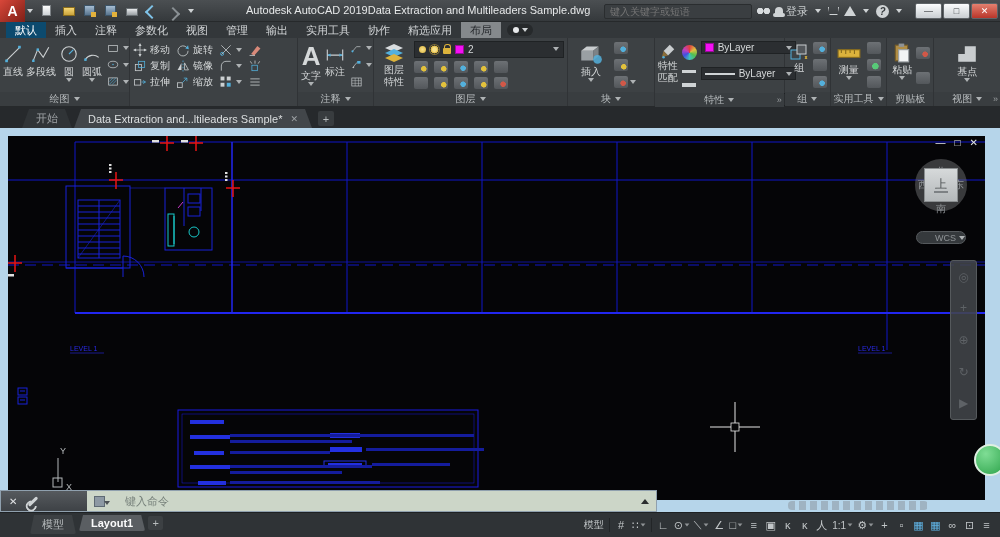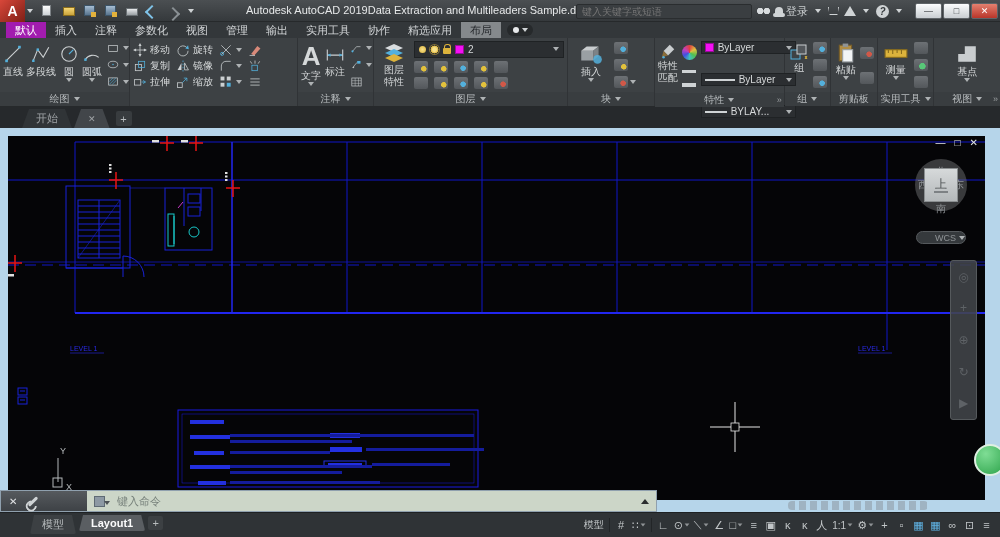--- a/index.html
+++ b/index.html
@@ -15,36 +15,36 @@
 .qi { position:absolute; left:3px; top:2px; }
 .qi.page{ width:9px;height:11px;background:linear-gradient(#fdfdfd,#cdd2d6); border:1px solid #7d8286;}
 .qi.folder{ width:12px;height:9px;background:linear-gradient(#f7d774,#caa43c); border:1px solid #8a6d1d; top:4px;}
 .qi.disk2{ width:11px;height:11px;background:linear-gradient(#a6bdd2,#58748e); border:1px solid #3c5468;}
 .qi.disk2::after{content:"";position:absolute;right:-2px;bottom:-2px;width:5px;height:5px;background:#e2b13c;}
 .qi.printer{ width:12px;height:8px;background:linear-gradient(#e8eaec,#9aa0a4); border:1px solid #6a7074; top:5px;}
 .qi.arrowl{ width:10px;height:10px; border-left:2px solid #7fc3e8; border-bottom:2px solid #7fc3e8; transform:rotate(45deg); top:4px;}
 .qi.arrowr{ width:10px;height:10px; border-right:2px solid #8a9094; border-top:2px solid #8a9094; transform:rotate(45deg); top:6px;}
 .ttl { position:absolute; left:246px; top:4px; color:#e6e8e9; font-size:11px; display:flex; white-space:nowrap;}
 .tright{ position:absolute; right:2px; top:0; height:22px; display:flex; align-items:center; gap:5px;}
-.sbox { width:176px; height:15px; background:#3a3e41; border:1px solid #2a2d2f; border-radius:2px; color:#8f9599; font-size:10px; padding:0 5px; outline:none;}
+.sbox { width:148px; height:15px; background:#3a3e41; border:1px solid #2a2d2f; border-radius:2px; color:#8f9599; font-size:10px; padding:0 5px; outline:none;}
 .tico{ color:#c9cdcf; font-size:11px; display:flex; align-items:center; gap:3px;}
 .binoc{ width:13px; height:8px; background:radial-gradient(circle at 25% 50%, #d8dcde 0 3px, transparent 3.5px), radial-gradient(circle at 75% 50%, #d8dcde 0 3px, transparent 3.5px);}
 .person{ width:8px;height:8px; border-radius:50% 50% 0 0; background:#cfd3d5; position:relative;}
 .person::after{content:"";position:absolute;left:-2px;top:6px;width:12px;height:4px;border-radius:2px;background:#cfd3d5;}
 .cart{ width:11px;height:8px; border:1.5px solid #cfd3d5; border-top:none; clip-path:polygon(0 0,100% 0,85% 100%,15% 100%);}
 .atri{ width:0;height:0;border-left:6px solid transparent;border-right:6px solid transparent;border-bottom:10px solid #cfd3d5; position:relative;}
 .helpc{ width:13px;height:13px;border-radius:50%;background:#cfd3d5;color:#35393c;font-size:10px;font-weight:bold;display:flex;align-items:center;justify-content:center;}
 .wbtns{ display:flex; gap:1px; margin-left:6px;}
 .wbtn{ width:27px;height:16px; background:linear-gradient(#fbfcfd,#c9ced2); border:1px solid #5f6468; border-radius:2px; color:#3a3e41; font-size:9px; display:flex; align-items:center; justify-content:center;}
 .wbtn.close{ background:linear-gradient(#e4806f,#b8362a); color:#fff;}
 
 
 .rtabs{ height:16px; background:#33373a; display:flex; align-items:stretch; padding-left:6px; }
 .rtab{ color:#d2d5d7; font-size:11px; padding:1px 9px; line-height:14px; }
-.rtab.active{ background:#a21caf; color:#fff;}
+.rtab.active{ background:#0c4a6e; color:#fff;}
 .rtab.hl{ background:#85898c; color:#23262a;text-align:right;}
 .rdot{ width:26px; height:12px; margin:2px 0 0 6px; background:#26292b; border-radius:6px; display:flex; align-items:center; justify-content:center; gap:3px;}
 .rdot i{ width:6px;height:6px;border-radius:50%;background:#e8eaec;}
 .rdot b{ width:0;height:0;border-left:3px solid transparent;border-right:3px solid transparent;border-top:4px solid #cfd3d5;}
 
 
 .ribbon{ height:69px; background:#3d4144; display:flex; border-bottom:1px solid #26292b;}
 .panel{ display:flex; flex-direction:column; border-right:1px solid #303336; }
 .pcontent{ height:55px; display:flex; align-items:stretch; padding:2px 3px; gap:3px;}
 .ptitle{ height:14px; background:#393d40; color:#b9bdbf; font-size:10px; display:flex; align-items:center; justify-content:center; gap:4px; position:relative;}
@@ -94,21 +94,21 @@
 .vn{ left:50%; top:-4px; transform:translateX(-50%);}
 .vs{ left:50%; bottom:-15px; transform:translateX(-50%);}
 .vw{ left:-7px; top:50%; transform:translateY(-50%);}
 .ve{ right:-7px; top:50%; transform:translateY(-50%);}
 .wcsbtn{ margin:20px auto 0; width:50px; height:13px; background:#35393c; border:1px solid #55595c; border-radius:7px; color:#8f9396; font-size:9px; display:flex; align-items:center; justify-content:flex-end; gap:3px;}
 .navbar{ position:absolute; left:950px; top:132px; width:27px; height:160px; background:rgba(66,70,74,.88); border:1px solid #55595c; border-radius:3px; display:flex; flex-direction:column; align-items:center; justify-content:space-around; color:#5e6266; font-size:12px;}
 .cmdbar{ position:absolute; left:0; top:362px; width:657px; height:22px; display:flex; border:1px solid #8fa0ae;}
 .cmdgrip{ width:86px; background:linear-gradient(#565a5e,#3e4246); display:flex; align-items:center; gap:10px; padding-left:8px; color:#e2e4e6; font-size:10px;}
 .wrench{ width:12px; height:3px; background:#cfd3d5; border-radius:2px; transform:rotate(-45deg); position:relative;}
 .wrench::before{content:""; position:absolute; left:-4px; top:-2px; width:7px; height:7px; border:2px solid #cfd3d5; border-radius:50%; border-right-color:transparent;}
-.cmdinput{ flex:1; background:#ccd6c8; display:flex; align-items:center; gap:12px; padding:0 7px; font-size:11px; color:#76807a;}
+.cmdinput{ flex:1; background:#ccd6c8; display:flex; align-items:center; gap:20px; padding:0 7px; font-size:11px; color:#76807a;}
 .cmdico{ width:11px; height:11px; background:#8d99a4; border:1px solid #5e6a74; position:relative;}
 .cmdico::after{content:""; position:absolute; right:-6px; top:4px; border-left:3px solid transparent;border-right:3px solid transparent;border-top:4px solid #4c5256;}
 .cmdcaret{ margin-left:auto; width:0;height:0;border-left:4px solid transparent;border-right:4px solid transparent;border-bottom:5px solid #2a2d2f;}
 .badge{ position:absolute; left:974px; top:316px; width:32px; height:32px; border-radius:50%; background:radial-gradient(circle at 35% 28%, #7fdd95, #2ca34a); border:2px solid #dff0e2; color:#fff; font-size:8px; display:flex; align-items:center; justify-content:center;}
 .wmark{ position:absolute; left:788px; top:373px; width:140px; height:9px; background:repeating-linear-gradient(90deg,#8d99a2 0 7px, transparent 7px 11px); opacity:.55; filter:blur(.7px); border-radius:4px;}
 
 
 .sbar{ height:25px; background:#2f3336; display:flex; align-items:center; border-top:1px solid #1e2123;}
 .ltabs{ display:flex; align-items:flex-start; height:100%; padding-left:30px; gap:3px;}
 .ltab{ margin-top:2px; padding:2px 12px; font-size:11px; border-radius:2px; clip-path:polygon(4px 0, calc(100% - 4px) 0, 100% 100%, 0 100%);}
@@ -480,21 +480,21 @@
             <circle cx="4" cy="16" r="1.4" fill="#53b0dc"></circle>
           </svg>
         <span class="tlabel">特性</span>
         <span class="tlabel">匹配</span>
       </div>
       <div class="minicol" style="gap:1px">
         <i class="wheel"></i>
         <span class="lw2"></span>
         <span class="lw3"></span>
       </div>
-      <div class="minicol" style="gap:17px">
+      <div class="minicol" style="gap:11px">
         <div class="pdd">
           <i class="sw-m"></i>
           <span>ByLayer</span>
           <span class="flex1"></span>
             <span class="dn"></span>
         </div>
         <div class="pdd">
           <i class="lineb"></i>
           <span>ByLayer</span>
           <span class="flex1"></span>
@@ -530,20 +530,42 @@
         <span class="mi"></span>
         <span class="mi c"></span>
       </div>
     </div>
     <div class="ptitle">
         <span>组</span>
         <span class="dn"></span>
       </div>
   </div>
 
+  <div class="panel" style="width:57px">
+    <div class="pcontent" style="gap:3px">
+      <div class="toolv" style="width:30px">
+        <svg width="24" height="20" viewBox="0 0 22 18">
+            <rect x="1" y="6" width="20" height="7" fill="#dcb33c" stroke="#8a6d1d"></rect>
+            <path d="M4 6 V9 M8 6 V10 M12 6 V9 M16 6 V10" stroke="#8a6d1d"></path>
+          </svg>
+        <span class="tlabel">测量</span>
+        <span class="dn"></span>
+      </div>
+      <div class="minicol">
+        <span class="mi"></span>
+        <span class="mi g"></span>
+        <span class="mi"></span>
+      </div>
+    </div>
+    <div class="ptitle">
+        <span>实用工具</span>
+        <span class="dn"></span>
+      </div>
+  </div>
+
   <div class="panel" style="width:47px">
     <div class="pcontent" style="gap:2px">
       <div class="toolv" style="width:26px">
         <svg width="18" height="20" viewBox="0 0 16 18">
             <rect x="2" y="2" width="11" height="14" fill="#b08d45" stroke="#7a5f28"></rect>
             <rect x="5" y="0.5" width="5" height="3" fill="#8f9396"></rect>
             <rect x="5" y="6" width="9" height="11" fill="#f2f4f5" stroke="#9aa0a4"></rect>
           </svg>
         <span class="tlabel">粘贴</span>
         <span class="dn"></span>
@@ -551,42 +573,20 @@
       <div class="minicol">
         <span class="mi r"></span>
         <span class="mi"></span>
       </div>
     </div>
     <div class="ptitle">
         <span>剪贴板</span>
       </div>
   </div>
 
-  <div class="panel" style="width:57px">
-    <div class="pcontent" style="gap:3px">
-      <div class="toolv" style="width:30px">
-        <svg width="24" height="20" viewBox="0 0 22 18">
-            <rect x="1" y="6" width="20" height="7" fill="#dcb33c" stroke="#8a6d1d"></rect>
-            <path d="M4 6 V9 M8 6 V10 M12 6 V9 M16 6 V10" stroke="#8a6d1d"></path>
-          </svg>
-        <span class="tlabel">测量</span>
-        <span class="dn"></span>
-      </div>
-      <div class="minicol">
-        <span class="mi"></span>
-        <span class="mi g"></span>
-        <span class="mi"></span>
-      </div>
-    </div>
-    <div class="ptitle">
-        <span>实用工具</span>
-        <span class="dn"></span>
-      </div>
-  </div>
-
   <div class="panel" style="width:66px; border-right:none">
     <div class="pcontent" style="justify-content:center">
       <div class="toolv" style="width:40px">
         <svg width="26" height="22" viewBox="0 0 22 20">
             <path d="M3 17 V10 H9 V3 H19 V17 Z" fill="#c9cdcf"></path>
           </svg>
         <span class="tlabel">基点</span>
         <span class="dn"></span>
       </div>
     </div>
@@ -596,20 +596,21 @@
         <span class="launcher">»</span>
       </div>
   </div>
 </div>
 
 <div class="ftabs">
   <div class="ftab start">
       <span>开始</span>
     </div>
   <div class="ftab doc">
+    <span>Data Extraction and...ltileaders Sample*</span>
     <span class="fclose">✕</span>
   </div>
   <div class="fplus">+</div>
 </div>
 
 <div class="canvas">
   <div class="blackpaper"></div>
 
   <svg class="csvg" width="977" height="364" viewBox="0 0 977 364">
 

